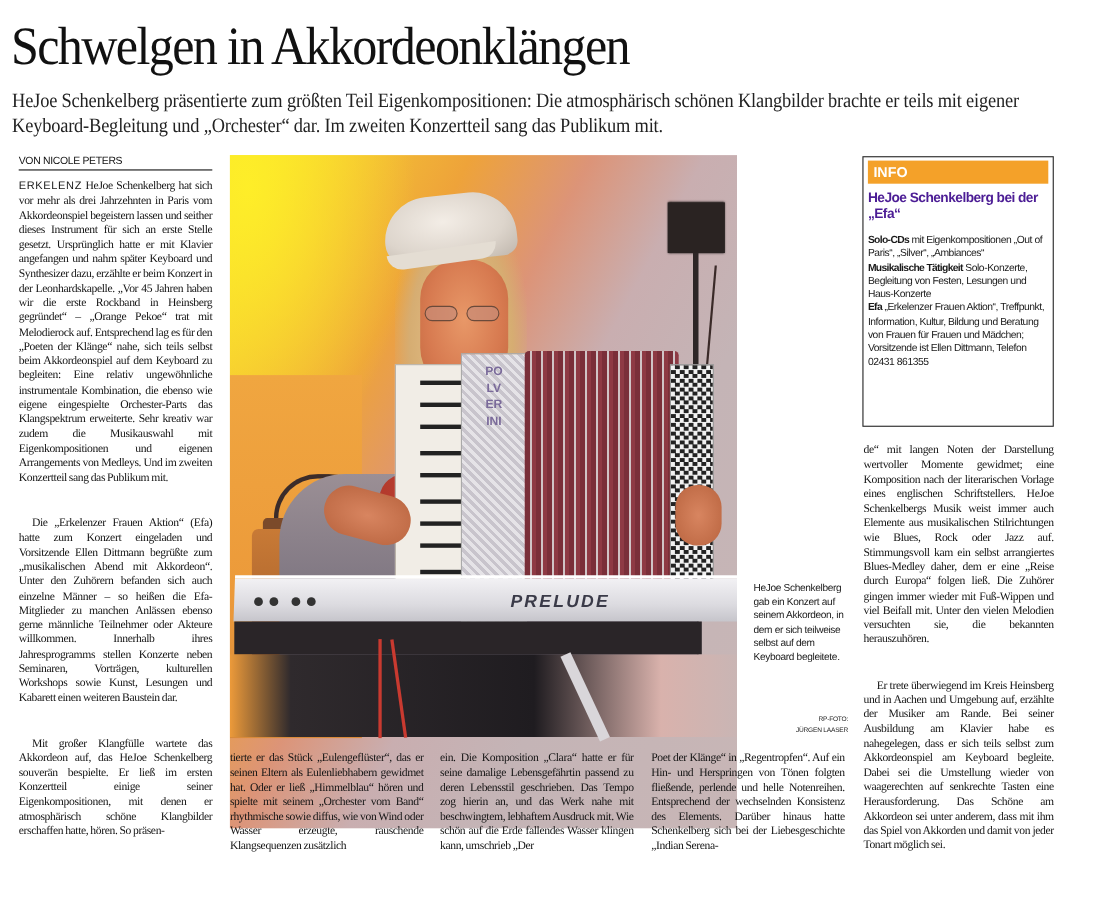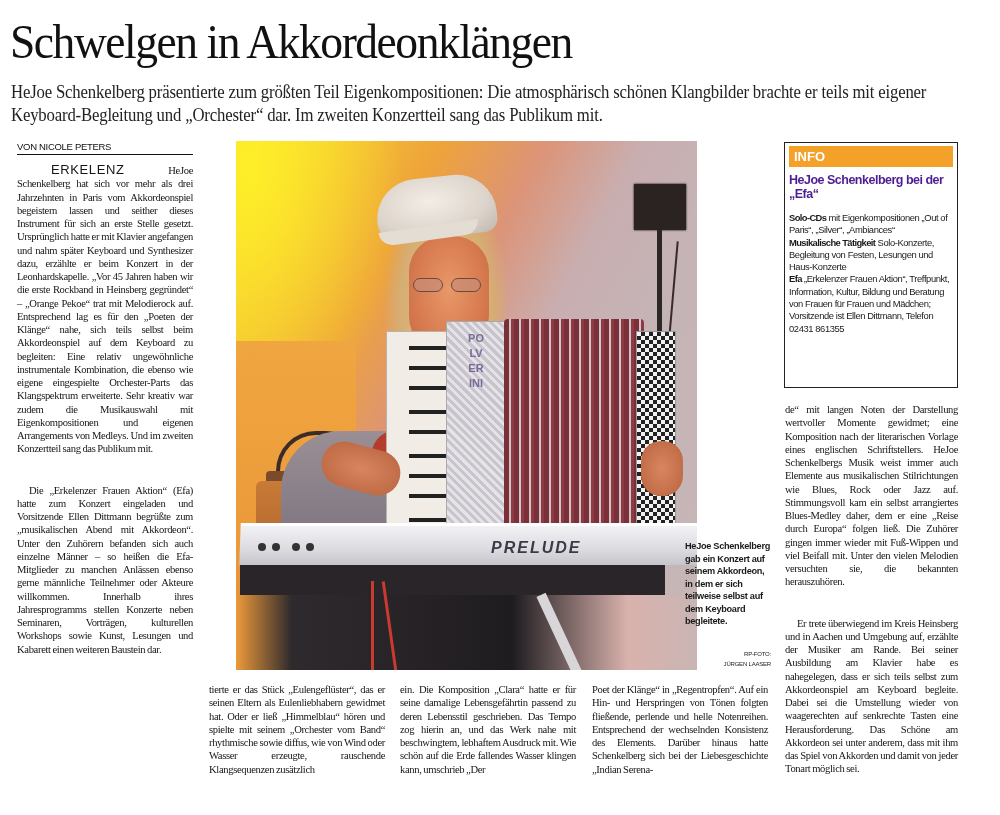--- a/index.html
+++ b/index.html
@@ -31,36 +31,35 @@
     position: absolute;
     font-family: "Liberation Serif", serif;
     font-size: 10.6px; line-height: 13.25px;
     text-align: justify; color: #151515;
     letter-spacing: -0.35px; word-spacing: -0.5px;
     hyphens: manual;
   }
   .col p { text-indent: 0; }
   .col p.ind { text-indent: 12px; margin-top: 28px; }
   .dateline {
-    font-family: "Liberation Sans", sans-serif; font-size: 13px;
-    letter-spacing: 0.6px; text-transform: uppercase; margin-left: 34px;
+    font-family: "Liberation Sans", sans-serif; font-size: 10px;
+    letter-spacing: 0.6px; text-transform: uppercase;
   }
 
   #col1 { left: 17px; top: 163px; width: 176px; }
   #col2 { left: 209px; top: 683px; width: 176px; }
   #col3 { left: 400px; top: 683px; width: 176px; }
   #col4 { left: 592px; top: 683px; width: 176px; font-family: Liberation Serif, serif; }
   #col5 { left: 785px; top: 403px; width: 173px; }
 
   
   .photo {
-    position: absolute; left: 209px; top: 141px; width: 461px; height: 529px;
+    position: absolute; left: 209px; top: 141px; width: 461px; height: 612px;
     overflow: hidden;
     background: linear-gradient(118deg, #f7e22a 0%, #f4c233 14%, #eea33a 28%, #dc9478 42%, #c9aeb0 55%, #c4b4b6 70%, #c8b6b6 100%);
-    margin-left: 27px;
   }
   .photo .glow { position:absolute; left:0; top:0; width:170px; height:300px;
     background: radial-gradient(ellipse at 10% 10%, rgba(255,240,40,0.9), rgba(255,200,40,0) 70%); }
   .photo .warm-left { position:absolute; left:0; top:200px; width:120px; height:330px;
     background: linear-gradient(180deg, #f0a640 0%, #ec9a3a 60%, #d98a3a 100%); }
   .photo .speaker { position:absolute; left:398px; top:43px; width:52px; height:46px; background:#2a2322; box-shadow: 0 0 2px #000; }
   .photo .stand { position:absolute; left:421px; top:89px; width:5px; height:440px; background:#2d2626; }
   .photo .stand2 { position:absolute; left:432px; top:100px; width:2px; height:200px; background:#3a2a28; transform: rotate(5deg); }
   .photo .amp { position:absolute; left:20px; top:340px; width:95px; height:150px; background:linear-gradient(180deg,#c87a36,#9a5526); border-radius:6px; }
   .photo .amp-top { position:absolute; left:30px; top:330px; width:80px; height:18px; background:#7b4a2a; border-radius:4px; }
@@ -99,23 +98,23 @@
   .photo .kb-knobs { position:absolute; left:22px; top:402px; width:80px; height:8px; }
   .photo .kb-knobs i { position:absolute; top:0; width:8px; height:8px; border-radius:50%; background:#333; }
   .photo .kb-under { position:absolute; left:4px; top:424px; width:425px; height:30px; background:#2a2528; }
   .photo .legs { position:absolute; left:0; top:454px; width:461px; height:75px;
     background: linear-gradient(90deg, #ec9a3a 0%, #2f2a2d 12%, #1f1c20 60%, #d9b2ac 85%, #c9b5b4 100%); }
   .photo .cable-red { position:absolute; top:440px; width:3px; height:90px; background:#c93a30; }
   .photo .stand-leg { position:absolute; left:318px; top:450px; width:10px; height:85px; background:#d9d6da; transform: rotate(-25deg); }
 
   
   .caption {
-    position: absolute; left: 685px; top: 540px; width: 86px;
+    position: absolute; left: 685px; top: 528px; width: 86px;
     font-family: "Liberation Sans", sans-serif; font-size: 9.2px; line-height: 12.5px;
-    color: #1a1a1a; letter-spacing: -0.3px; font-weight: bold;
+    color: #1a1a1a; letter-spacing: -0.3px;
   }
   .credit {
     position: absolute; left: 685px; top: 650px; width: 86px;
     font-family: "Liberation Sans", sans-serif; font-size: 6px; line-height: 9.5px; text-align: right;
     text-transform: uppercase; letter-spacing: -0.2px; color: #222;
   }
 
   
   .infobox {
     position: absolute; left: 784px; top: 142px; width: 174px; height: 246px;
@@ -136,20 +135,21 @@
 <body>
 
 <h1 class="headline">Schwelgen in Akkordeonklängen</h1>
 <div class="subhead">HeJoe Schenkelberg präsentierte zum größten Teil Eigenkompositionen: Die atmosphärisch schönen Klangbilder brachte er teils mit eigener Keyboard-Begleitung und „Orchester“ dar. Im zweiten Konzertteil sang das Publikum mit.</div>
 
 <div class="byline">Von Nicole Peters</div>
 
 <div class="col" id="col1">
   <p><span class="dateline">Erkelenz</span> <span>HeJoe Schenkelberg hat sich vor mehr als drei Jahrzehnten in Paris vom Akkordeonspiel begeistern lassen und seither dieses Instrument für sich an erste Stelle gesetzt. Ursprünglich hatte er mit Klavier angefangen und nahm später Keyboard und Synthesizer dazu, erzählte er beim Konzert in der Leonhardskapelle. „Vor 45 Jahren haben wir die erste Rockband in Heinsberg gegründet“ – „Orange Pekoe“ trat mit Melodierock auf. Entsprechend lag es für den „Poeten der Klänge“ nahe, sich teils selbst beim Akkordeonspiel auf dem Keyboard zu begleiten: Eine relativ ungewöhnliche instrumentale Kombination, die ebenso wie eigene eingespielte Orchester-Parts das Klangspektrum erweiterte. Sehr kreativ war zudem die Musikauswahl mit Eigenkompositionen und eigenen Arrangements von Medleys. Und im zweiten Konzertteil sang das Publikum mit.</span></p>
   <p class="ind">Die „Erkelenzer Frauen Aktion“ (Efa) hatte zum Konzert eingeladen und Vorsitzende Ellen Dittmann begrüßte zum „musikalischen Abend mit Akkordeon“. Unter den Zuhörern befanden sich auch einzelne Männer – so heißen die Efa-Mitglieder zu manchen Anlässen ebenso gerne männliche Teilnehmer oder Akteure willkommen. Innerhalb ihres Jahresprogramms stellen Konzerte neben Seminaren, Vorträgen, kulturellen Workshops sowie Kunst, Lesungen und Kabarett einen weiteren Baustein dar.</p>
+  <p class="ind">Mit großer Klangfülle wartete das Akkordeon auf, das HeJoe Schenkelberg souverän bespielte. Er ließ im ersten Konzertteil einige seiner Eigenkompositionen, mit denen er atmosphärisch schöne Klangbilder erschaffen hatte, hören. So präsen-</p>
 </div>
 
 <div class="photo">
   <div class="glow"></div>
   <div class="warm-left"></div>
   <div class="speaker"></div>
   <div class="stand"></div>
   <div class="stand2"></div>
   <div class="cable-loop"></div>
   <div class="amp-top"></div>

